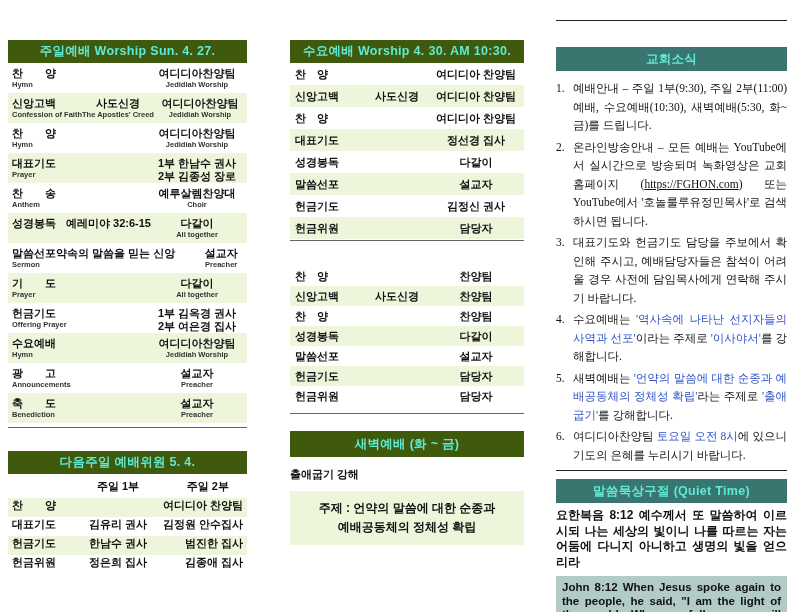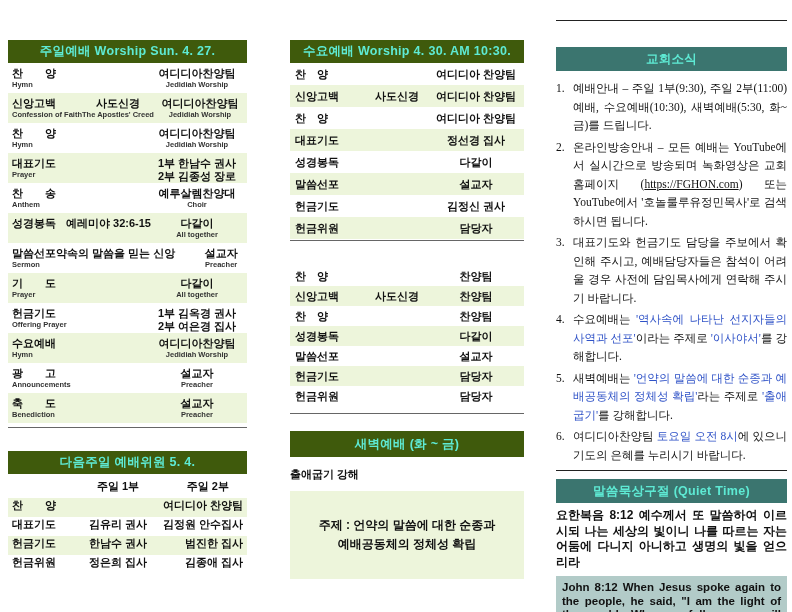--- a/index.html
+++ b/index.html
@@ -37,21 +37,21 @@
   .nwrow{display:flex;height:19px;box-sizing:border-box;
          padding:0 4px;font-size:11px;font-weight:bold;}
   .nwrow.green{background:#edf5db;}
   .nw-l{width:64px;text-align:left;white-space:nowrap;}
   .nw-c1{width:84px;text-align:center;white-space:nowrap;}
   .nw-c2{flex:1;text-align:right;white-space:nowrap;}
   .nwrow.headrow .nw-c2{padding-right:14px;}
 
   
   .dawn-sub{margin-top:10px;text-align:left;font-size:11px;font-weight:bold;font-family:Liberation Serif, serif;}
-  .theme-box{margin-top:9px;background:#edf5db;padding:25px 4px;text-align:center;
+  .theme-box{margin-top:9px;background:#edf5db;padding:8px 4px;text-align:center;
              font-size:12px;font-weight:bold;line-height:19px;}
 
   
   .news{margin-top:8px;font-family:"Liberation Serif",serif;font-size:11.5px;line-height:18.5px;}
   .news-item{display:flex;margin-bottom:3px;}
   .news-num{width:17px;flex:none;text-align:left;}
   .news-txt{flex:1;text-align:justify;}
   .seg-blue{color:#2f52c7;}
   .seg-underline{text-decoration:underline;}
 

